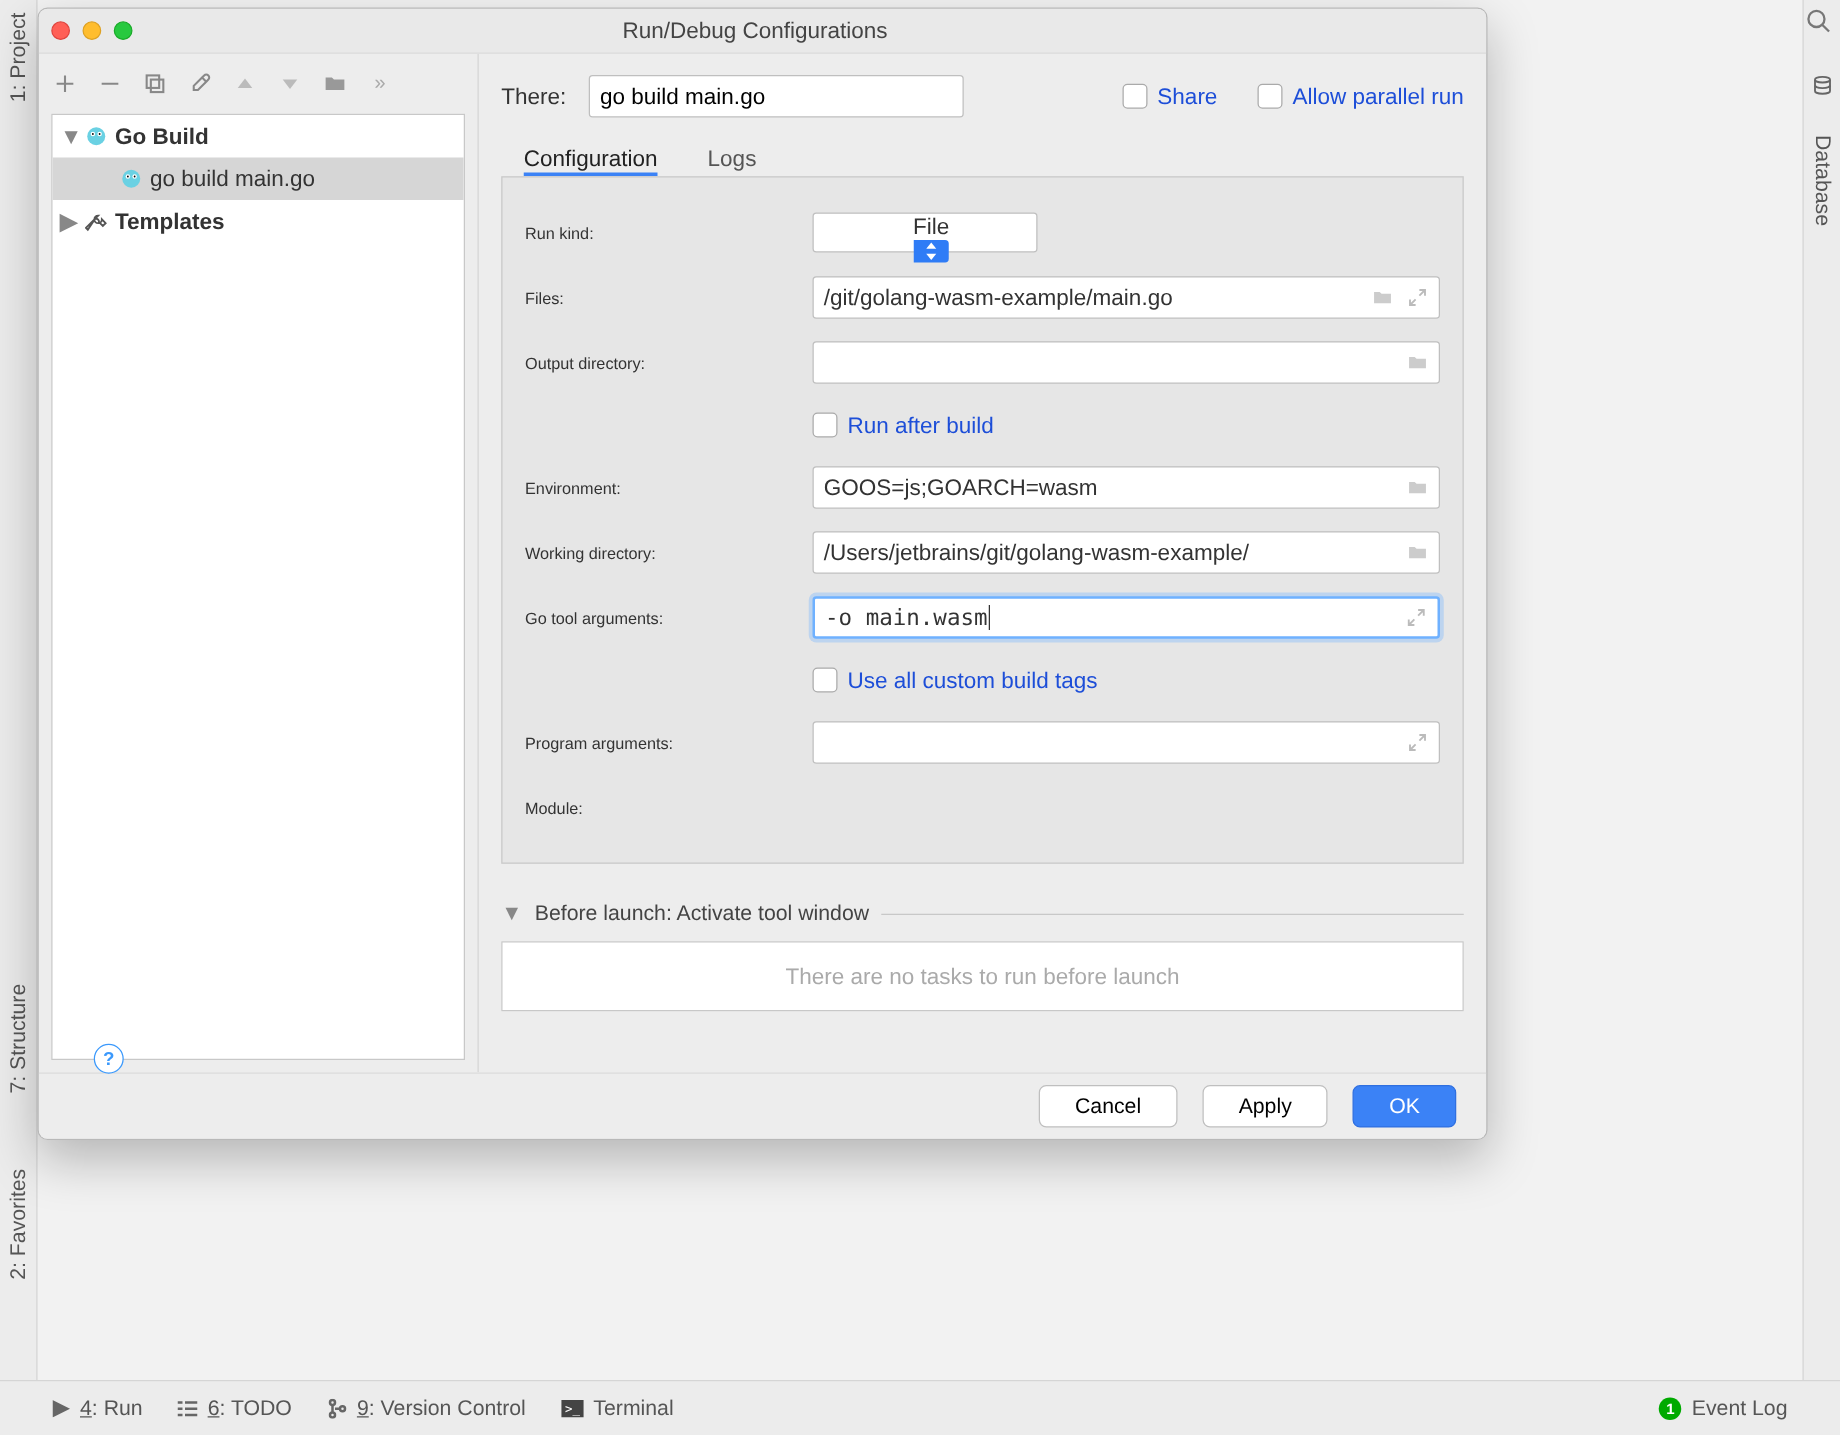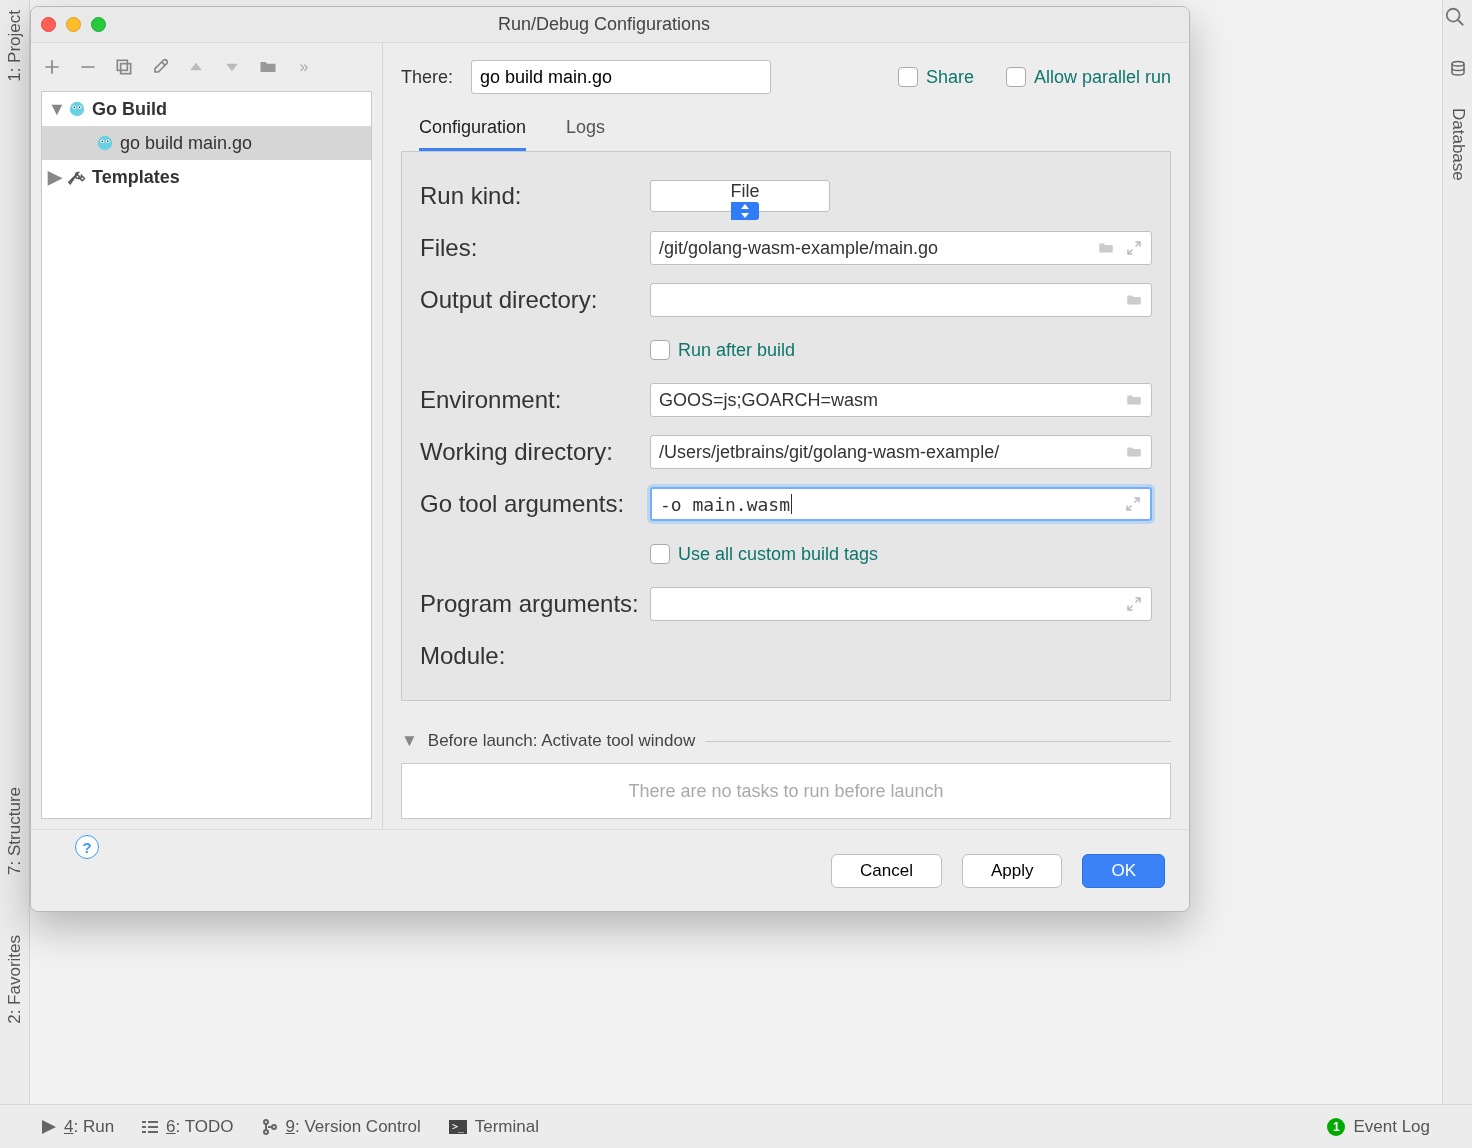--- a/index.html
+++ b/index.html
@@ -186,34 +186,33 @@
 .text-input {
   height: 34px;
   border: 1px solid #bfbfbf;
   background:#fff;
   padding: 0 8px;
   font-size: 18px;
   border-radius: 3px;
 }
 .name-row .name-field { width: 300px; }
 .chk {
-  display:flex; align-items:center; gap:8px; font-size:18px; color:#0f766e;
+  display:flex; align-items:center; gap:8px; font-size:18px; color:#1d4ed8;
 }
 .chkbox {
   width:20px;height:20px;border:1.5px solid #aaa;border-radius:4px;background:#fff;
 }
 .flex-sp { flex:1; }
 
 .tabs {
   display:flex; gap:40px;
   padding: 18px 18px 0 18px;
   font-size:18px;
 }
 .tab {
-  padding-bottom: 10px;
   cursor:pointer;
   color:#555;
 }
 .tab.active {
   color:#222;
   border-bottom: 3px solid #3b82f6;
 }
 
 .form-box {
   border: 1px solid #c8c8c8;
@@ -221,21 +220,21 @@
   margin-top: 0px;
   padding: 18px;
   border-top: 1px solid #c8c8c8;
 }
 .form-row {
   display:flex; align-items:center;
   min-height: 52px;
 }
 .form-row .flabel {
   width: 230px;
-  font-size:24px;
+  font-size:13px;
   color:#333;
 }
 .form-row .fctrl {
   flex:1;
   display:flex; align-items:center;
 }
 .select-like {
   display:flex; align-items:center;
   height:32px;
   border:1px solid #bfbfbf;
@@ -286,21 +285,21 @@
 .bl-box {
   border:1px solid #c8c8c8; background:#fff;
   height: 56px; margin-top:12px;
   display:flex; align-items:center; justify-content:center;
   color:#aaa; font-size:18px;
   overflow:hidden;
 }
 
 
 .dialog-footer {
-  height: 82px;
+  height: 53px;
   display:flex; align-items:center; justify-content:flex-end;
   gap: 20px;
   padding: 0 24px;
   border-top: 1px solid #dcdcdc;
   background:#ededed;
 }
 .btn {
   height:34px;
   padding: 0 28px;
   border:1px solid #bfbfbf;

